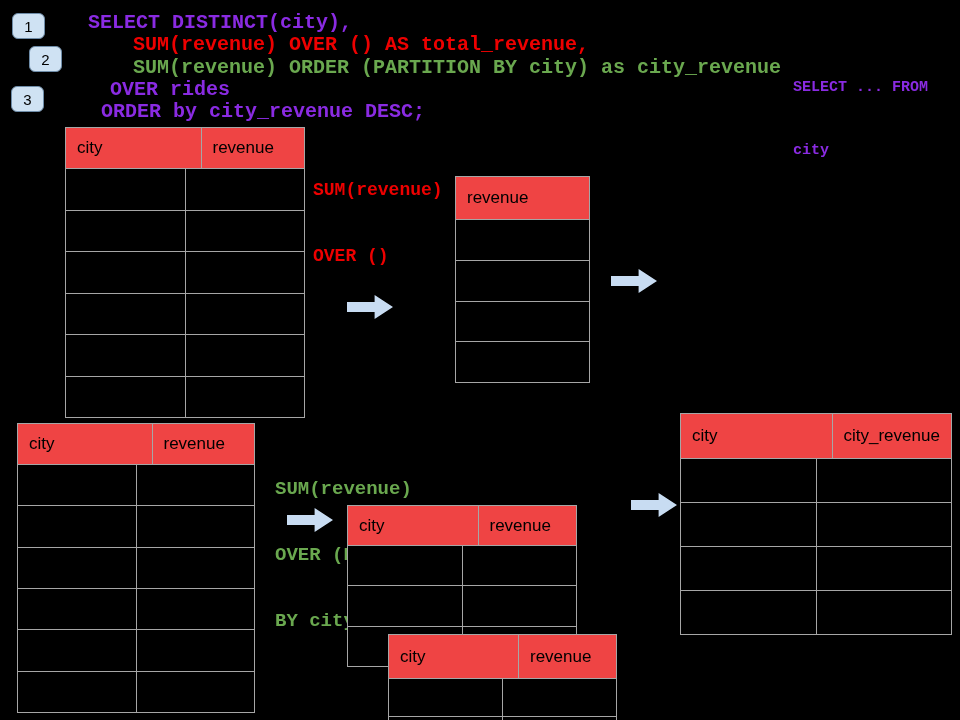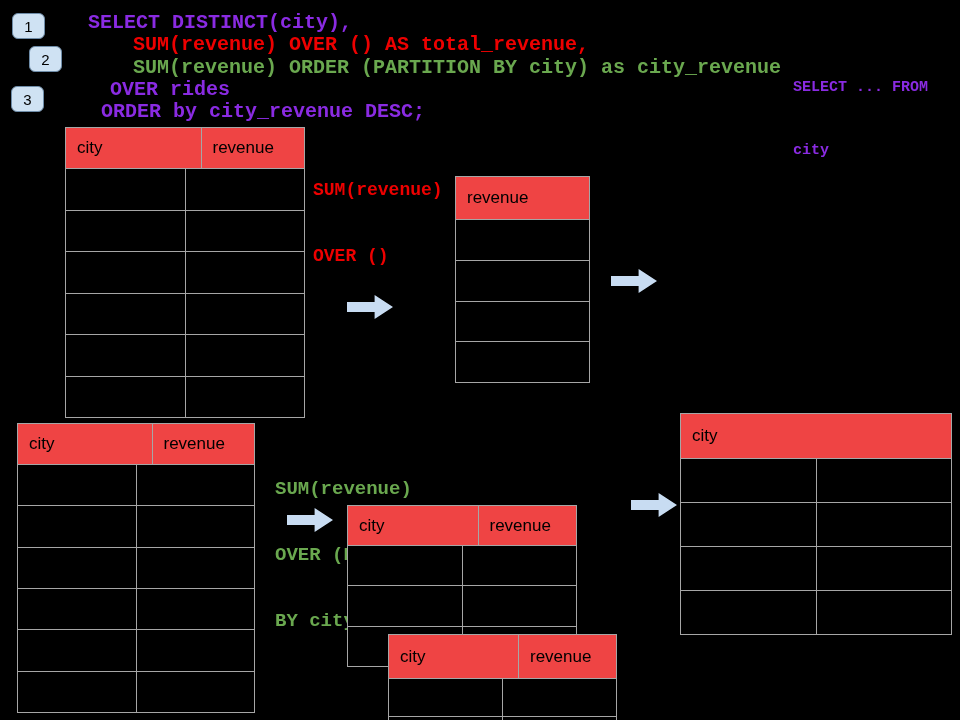--- a/index.html
+++ b/index.html
@@ -207,20 +207,21 @@
         <div class="td"></div>
         <div class="td"></div>
       </div>
   </div>
 
   <div class="arrow" style="left:631px; top:493px;"></div>
 
   <div class="tbl" style="left:680px; top:413px; width:272px; height:222px;">
     <div class="thead" style="height:44px;">
       <div class="th">city</div>
+      <div class="th">city_revenue</div>
     </div>
     <div class="trow">
         <div class="td"></div>
         <div class="td"></div>
       </div>
     <div class="trow">
         <div class="td"></div>
         <div class="td"></div>
       </div>
     <div class="trow">

